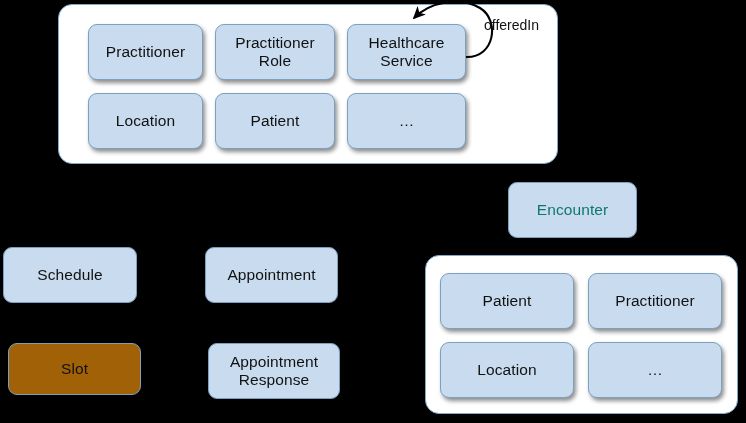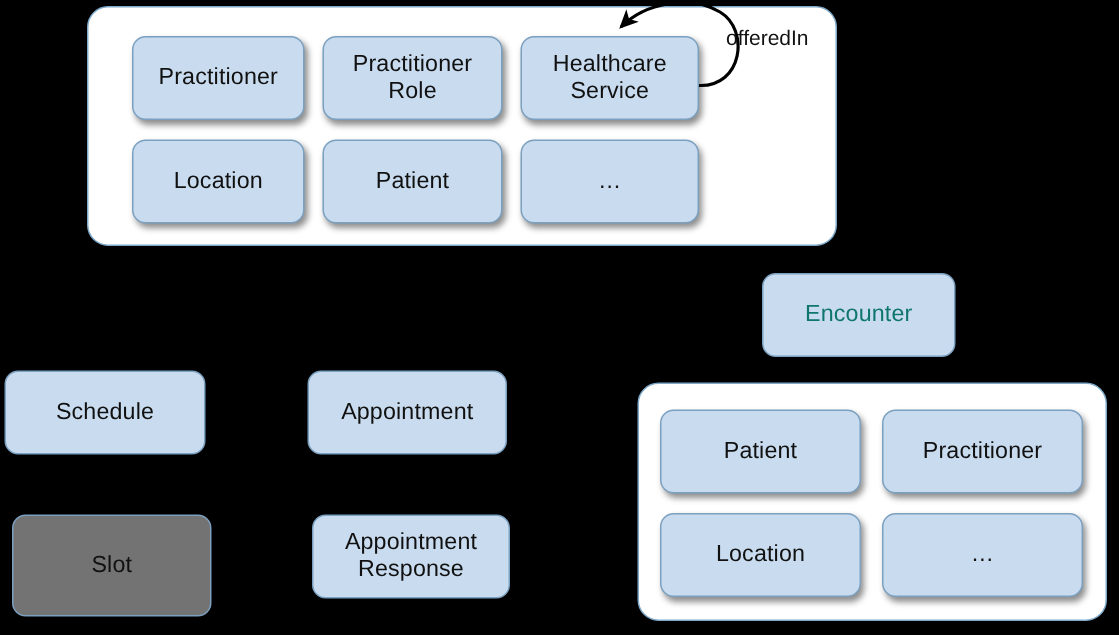--- a/index.html
+++ b/index.html
@@ -99,21 +99,21 @@
   <div class="node" id="node-top-5" style="left: 347px; top: 93px; width: 119px; height: 56px; background: rgb(201, 220, 239); border-color: rgb(123, 160, 192); color: rgb(17, 17, 17);">
     <span class="label">…</span>
   </div>
 
   <div class="node" id="node-sch-0" style="left: 3px; top: 247px; width: 134px; height: 56px; background: rgb(201, 220, 239); border-color: rgb(123, 160, 192); color: rgb(17, 17, 17);">
     <span class="label">Schedule</span>
   </div>
   <div class="node" id="node-sch-1" style="left: 205px; top: 247px; width: 133px; height: 56px; background: rgb(201, 220, 239); border-color: rgb(123, 160, 192); color: rgb(17, 17, 17);">
     <span class="label">Appointment</span>
   </div>
-  <div class="node" id="node-sch-2" style="left: 8px; top: 343px; width: 133px; height: 68px; background: #737373; border-color: rgb(123, 160, 192); color: rgb(17, 17, 17);">
+  <div class="node" id="node-sch-2" style="left: 8px; top: 343px; width: 133px; height: 52px; background: #a16207; border-color: rgb(123, 160, 192); color: rgb(17, 17, 17);">
     <span class="label">Slot</span>
   </div>
   <div class="node" id="node-sch-3" style="left: 208px; top: 343px; width: 132px; height: 56px; background: rgb(201, 220, 239); border-color: rgb(123, 160, 192); color: rgb(17, 17, 17);">
     <span class="label">Appointment
 Response</span>
   </div>
 
   <div class="node" id="node-enc-main-0" style="left: 508px; top: 182px; width: 129px; height: 56px; background: rgb(201, 220, 239); border-color: rgb(123, 160, 192); color: #0f766e;">
     <span class="label">Encounter</span>
   </div>

